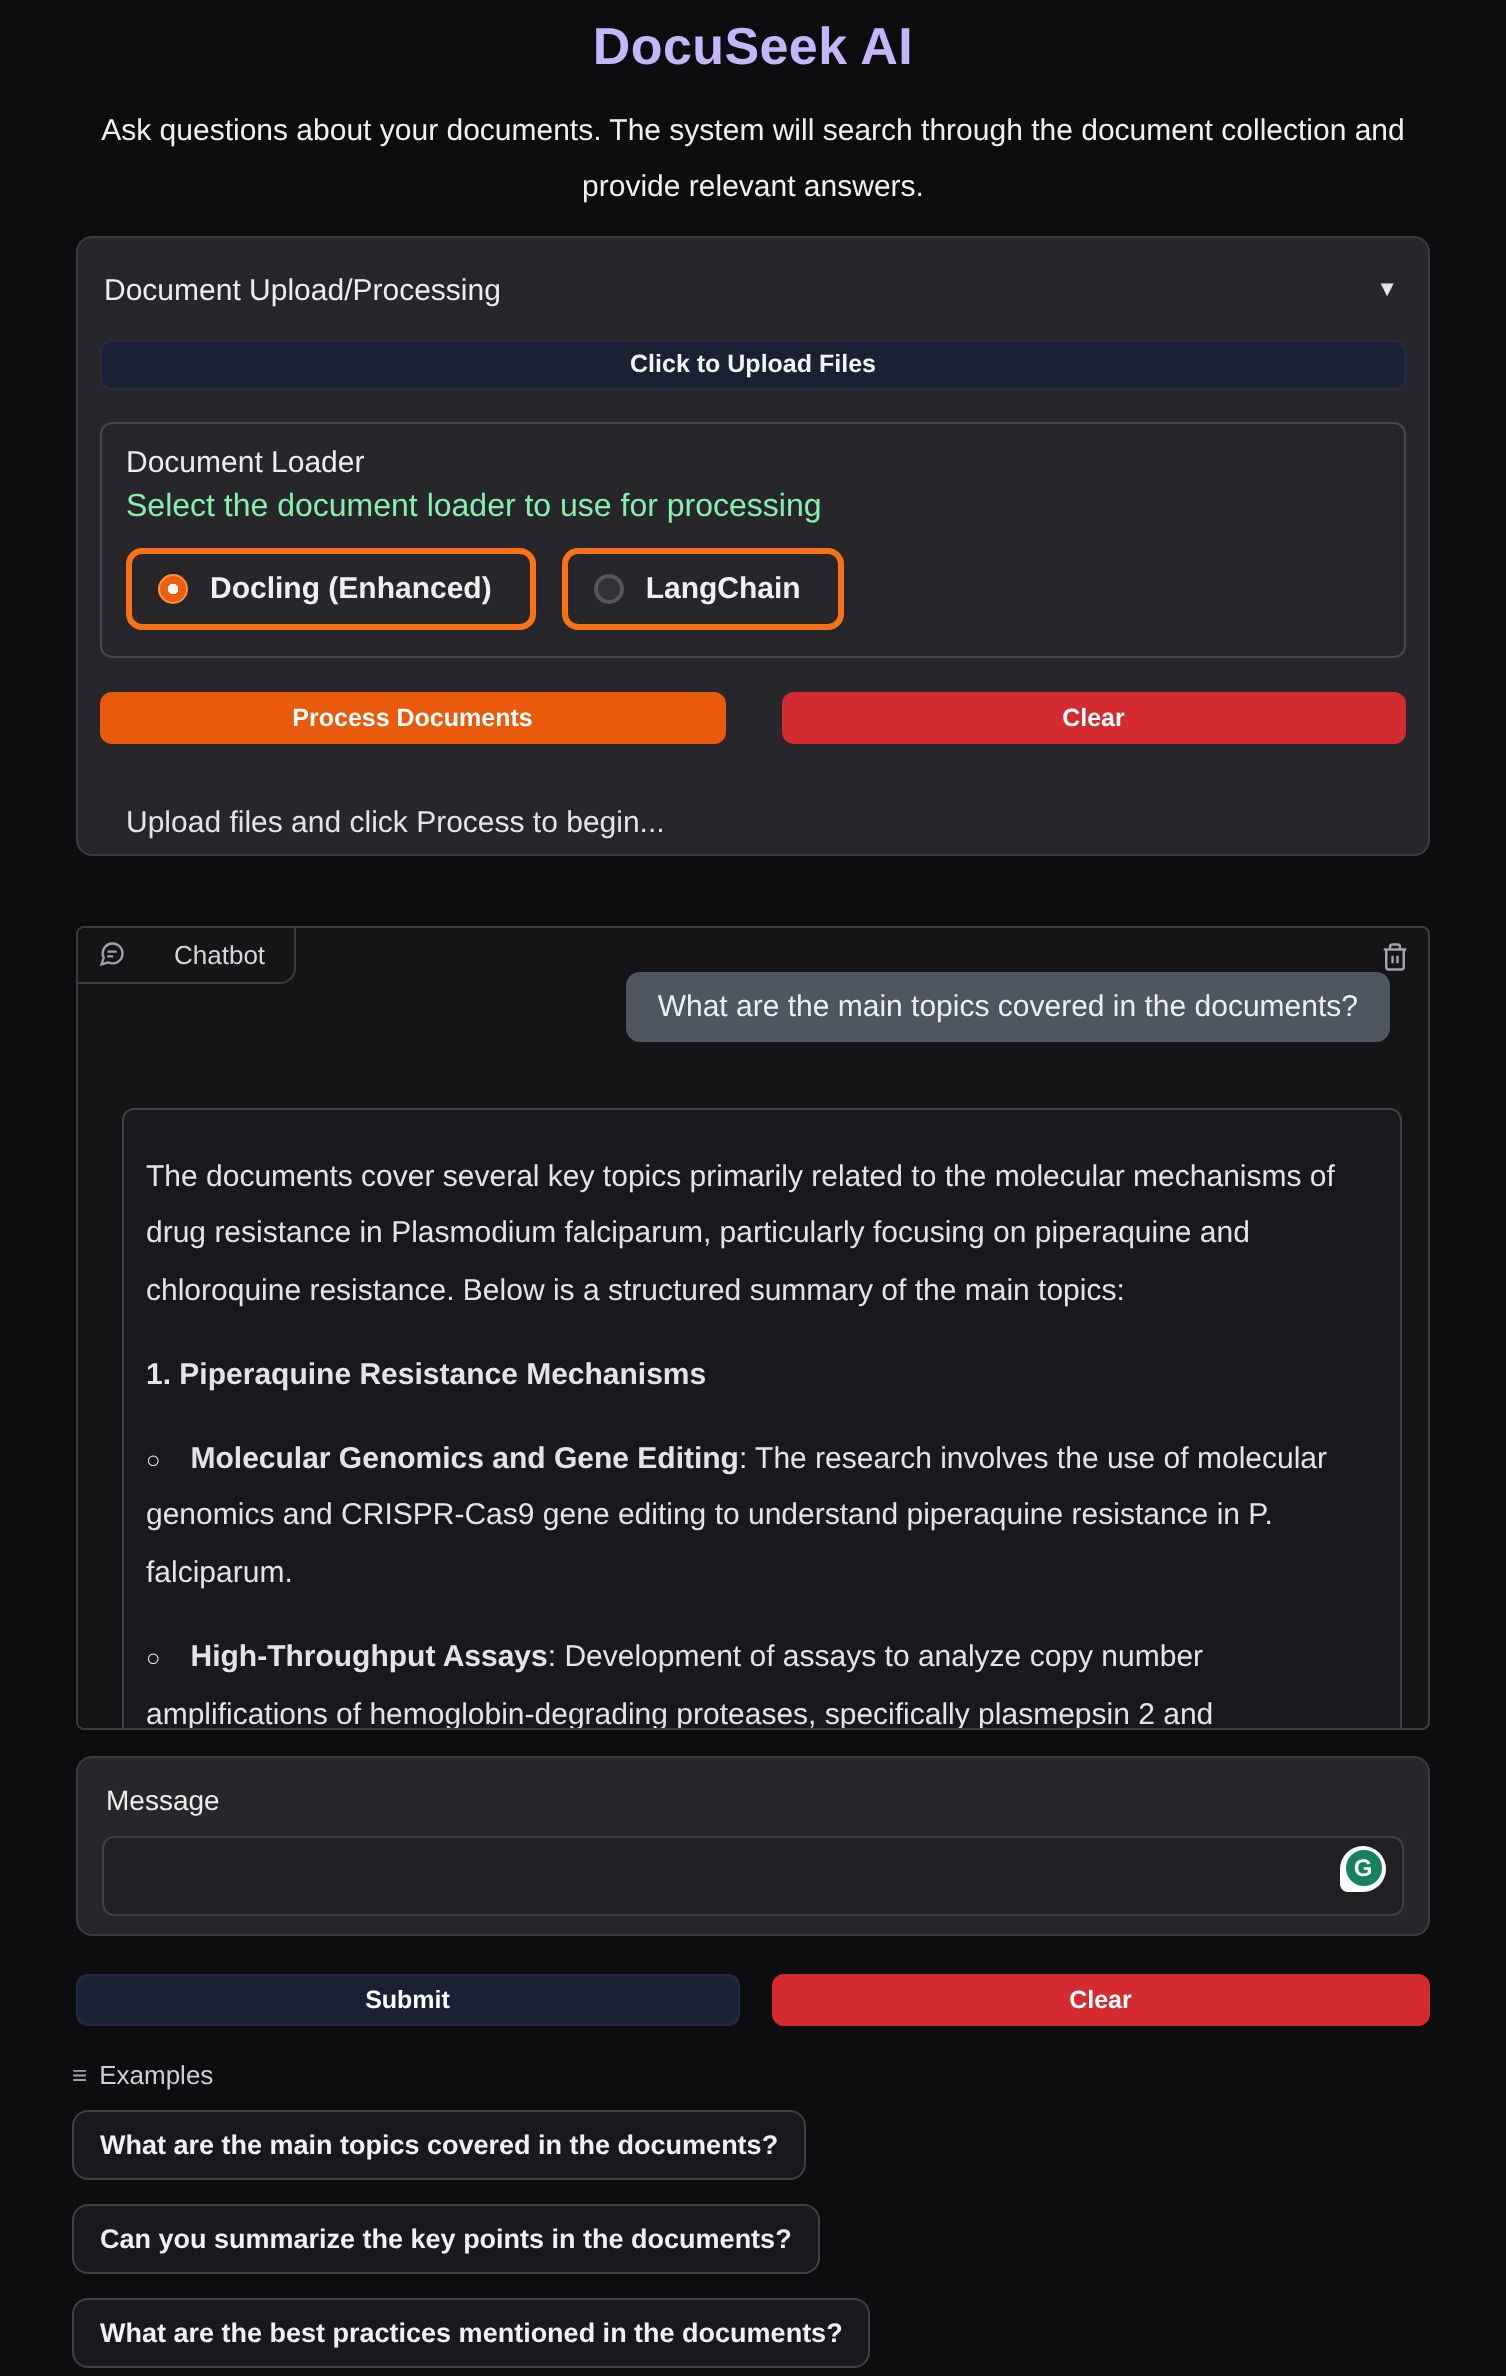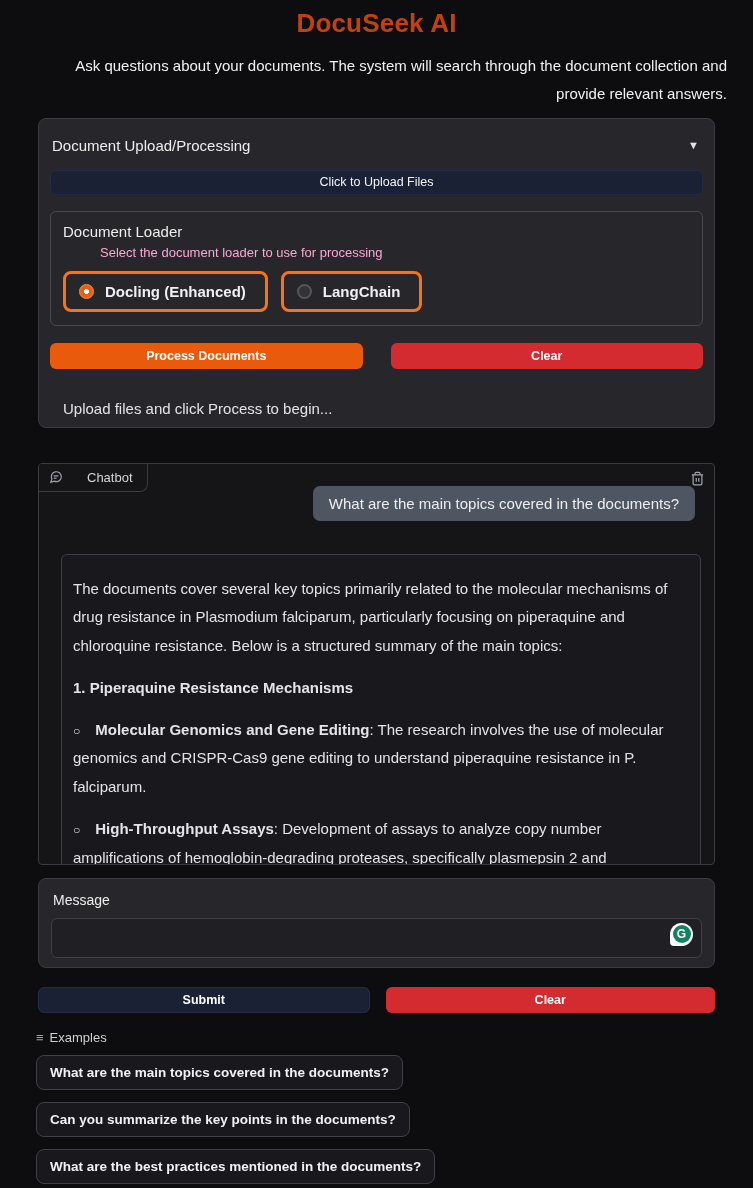--- a/index.html
+++ b/index.html
@@ -8,26 +8,26 @@
     height: 1188px;
     background: #0d0d10;
     font-family: "Liberation Sans", sans-serif;
     color: #e7e7ea;
     overflow: hidden;
   }
   .page-title {
     text-align: center;
     font-size: 26px;
     font-weight: 700;
-    color: #c2410c;
+    color: #c4b5fd;
     padding-top: 8px;
     letter-spacing: 0.2px;
   }
   .page-desc {
-    text-align: right;
+    text-align: center;
     font-size: 15px;
     line-height: 1.85;
     color: #f1f1f3;
     margin: 13px 26px 0;
   }
   .panel {
     margin: 0 38px;
     background: #27272b;
     border: 1px solid #3b3b41;
     border-radius: 8px;
@@ -35,29 +35,29 @@
   
   .upload-panel { margin-top: 10px; padding: 12px 11px 24px; height: 310px; }
   .accordion-head {
     display: flex; justify-content: space-between; align-items: center;
     font-size: 15px; color: #eceded; padding: 6px 4px 10px 2px; cursor: pointer;
   }
   .accordion-arrow { font-size: 11px; color: #e4e4e7; }
   .upload-btn {
     display: block; width: 100%; height: 25px; margin-top: 6px;
     background: #1a2134; border: 1px solid #232c44; border-radius: 6px;
-    color: #f4f4f5; font-size: 12.5px; font-weight: 400;
+    color: #f4f4f5; font-size: 12.5px; font-weight: 700;
     font-family: "Liberation Sans", sans-serif; cursor: pointer;
   }
   .loader-group {
     margin-top: 16px; border: 1px solid #48484e; border-radius: 6px;
     padding: 11px 12px 13px;
   }
   .loader-label { font-size: 15px; color: #eceded; }
-  .loader-info { font-size: 13px; color: #f9a8d4; margin-top: 5px; margin-left: 37px; }
+  .loader-info { font-size: 16px; color: #86efac; margin-top: 5px; }
   .radio-row { display: flex; gap: 13px; margin-top: 11px; }
   .radio-opt {
     display: flex; align-items: center; gap: 11px;
     border: 3px solid #f97316; border-radius: 8px;
     padding: 9px 19px 9px 13px; font-size: 15px; font-weight: 600;
     color: #f0f0f2; cursor: pointer; background: transparent;
     font-family: "Liberation Sans", sans-serif;
   }
   .radio-circle {
     width: 15px; height: 15px; border-radius: 50%; flex: 0 0 auto;

